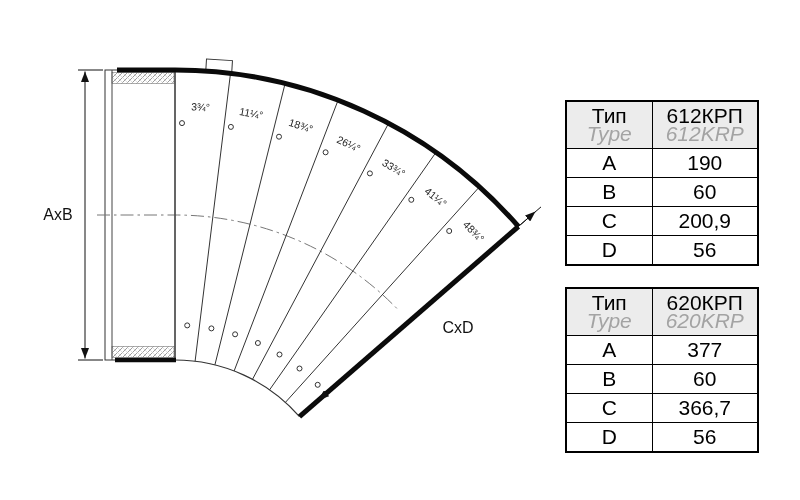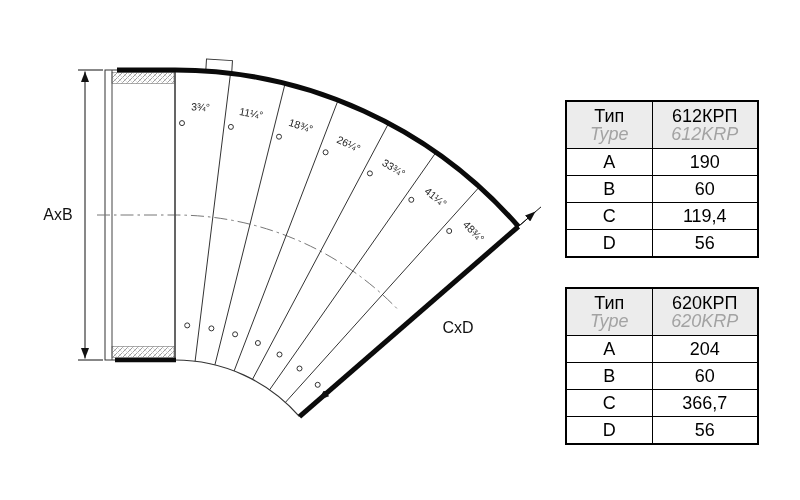--- a/index.html
+++ b/index.html
@@ -12,21 +12,21 @@
   .angle-label{font-size:10.5px;fill:#222222;}
   .dim-label{font-size:16px;fill:#111111;}
 
   .spec{position:absolute;width:192px;}
   .spec table{
     border-collapse:collapse;width:192px;background:#ffffff;
     border:2px solid #000000;table-layout:fixed;
   }
   .spec td{
     border:1px solid #000000;text-align:center;vertical-align:middle;
-    font-size:18px;color:#000000;padding:2px 4px;height:22px;
+    font-size:21px;color:#000000;padding:2px 4px;height:22px;
   }
   .spec tr.head td{background:#ececec;height:40px;padding:3px 4px;}
   .spec tr.head span{display:block;line-height:18px;}
   .spec .ru{color:#000000;}
   .spec .en{color:#a3a3a3;font-style:italic;}
   .spec col.c1{width:86px;}
   .spec col.c2{width:106px;}
 </style>
 </head>
 <body>
@@ -138,21 +138,21 @@
       <tr>
         <td>A</td>
         <td>190</td>
       </tr>
       <tr>
         <td>B</td>
         <td>60</td>
       </tr>
       <tr>
         <td>C</td>
-        <td>119,4</td>
+        <td>200,9</td>
       </tr>
       <tr>
         <td>D</td>
         <td>56</td>
       </tr>
     </tbody>
       </table>
   </div>
 
   
@@ -168,21 +168,21 @@
           <span class="ru">Тип</span>
           <span class="en">Type</span>
         </td>
         <td>
           <span class="ru">620КРП</span>
           <span class="en">620KRP</span>
         </td>
       </tr>
       <tr>
         <td>A</td>
-        <td>204</td>
+        <td>377</td>
       </tr>
       <tr>
         <td>B</td>
         <td>60</td>
       </tr>
       <tr>
         <td>C</td>
         <td>366,7</td>
       </tr>
       <tr>

